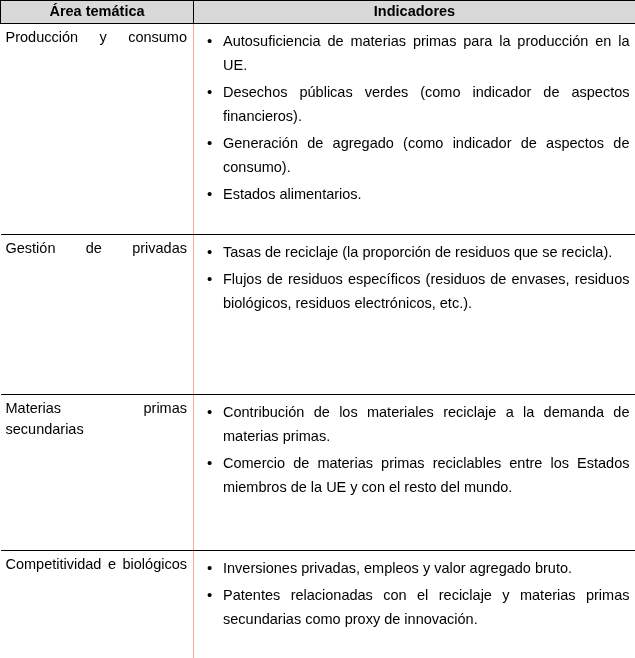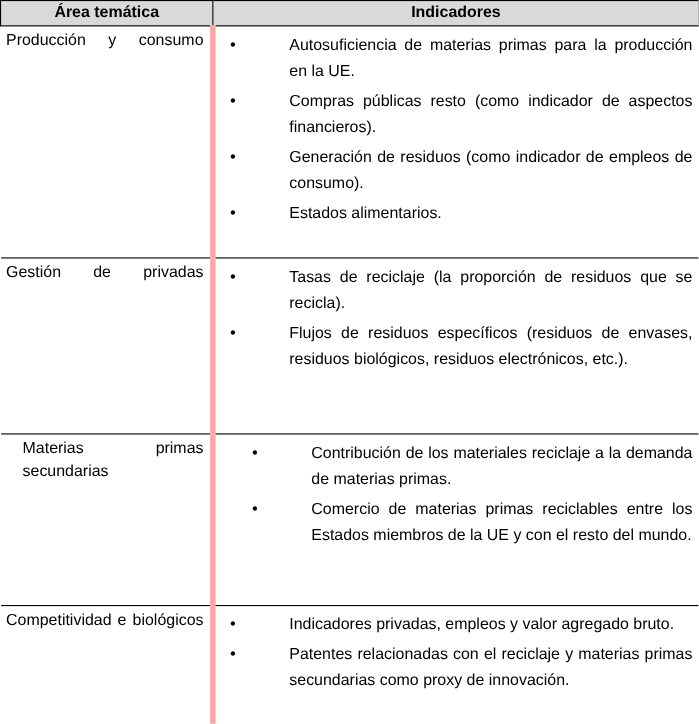--- a/index.html
+++ b/index.html
@@ -55,21 +55,21 @@
 
   tbody tr:last-child td {
     border-bottom: none;
   }
 
   td.area-cell {
     padding: 3px 6px 6px 5px;
     text-align: justify;
     text-align-last: justify;
     -moz-text-align-last: justify;
-    border-right: 5px solid #fca5a5;
+    border-right: 1px solid #fca5a5;
     line-height: 21px;
     margin-top: 21px;
   }
 
   td.area-cell .area-text {
     display: block;
   }
 
   td.ind-cell {
     padding: 5px 3px 6px 0px;
@@ -102,28 +102,27 @@
     line-height: 24px;
     font-size: 15px;
     text-align: left;
   }
 
   
   ul.ind-list li .li-text {
     display: block;
     text-align: justify;
     text-align-last: left;
-    margin-left: 38px;
     -moz-text-align-last: left;
   }
 
   
   tr.row-0 td { height: 199px; }
   tr.row-1 td { height: 148px; }
-  tr.row-2 td { height: 144px; padding-left: 20px; }
+  tr.row-2 td { height: 144px; }
   tr.row-3 td { height: 134px; }
 </style>
 </head>
 <body>
 
 <div class="table-wrap">
   <table class="indicators-table">
     <colgroup>
       <col class="col-area">
       <col class="col-ind">
@@ -140,25 +139,25 @@
             <span class="area-text">Producción y consumo</span>
           </td>
           <td class="ind-cell">
             <ul class="ind-list">
               <li>
                 <span class="bullet-glyph">•</span>
                 <span class="li-text">Autosuficiencia de materias primas para la producción en la UE.</span>
               </li>
               <li>
                 <span class="bullet-glyph">•</span>
-                <span class="li-text">Compras públicas resto (como indicador de aspectos financieros).</span>
-              </li>
-              <li>
-                <span class="bullet-glyph">•</span>
-                <span class="li-text">Generación de residuos (como indicador de empleos de consumo).</span>
+                <span class="li-text">Desechos públicas verdes (como indicador de aspectos financieros).</span>
+              </li>
+              <li>
+                <span class="bullet-glyph">•</span>
+                <span class="li-text">Generación de agregado (como indicador de aspectos de consumo).</span>
               </li>
               <li>
                 <span class="bullet-glyph">•</span>
                 <span class="li-text">Estados alimentarios.</span>
               </li>
             </ul>
           </td>
         </tr>
         <tr class="row-1">
           <td class="area-cell">
@@ -195,21 +194,21 @@
           </td>
         </tr>
         <tr class="row-3">
           <td class="area-cell">
             <span class="area-text">Competitividad e biológicos</span>
           </td>
           <td class="ind-cell">
             <ul class="ind-list">
               <li>
                 <span class="bullet-glyph">•</span>
-                <span class="li-text">Indicadores privadas, empleos y valor agregado bruto.</span>
+                <span class="li-text">Inversiones privadas, empleos y valor agregado bruto.</span>
               </li>
               <li>
                 <span class="bullet-glyph">•</span>
                 <span class="li-text">Patentes relacionadas con el reciclaje y materias primas secundarias como proxy de innovación.</span>
               </li>
             </ul>
           </td>
         </tr>
       </tbody>
   </table>

